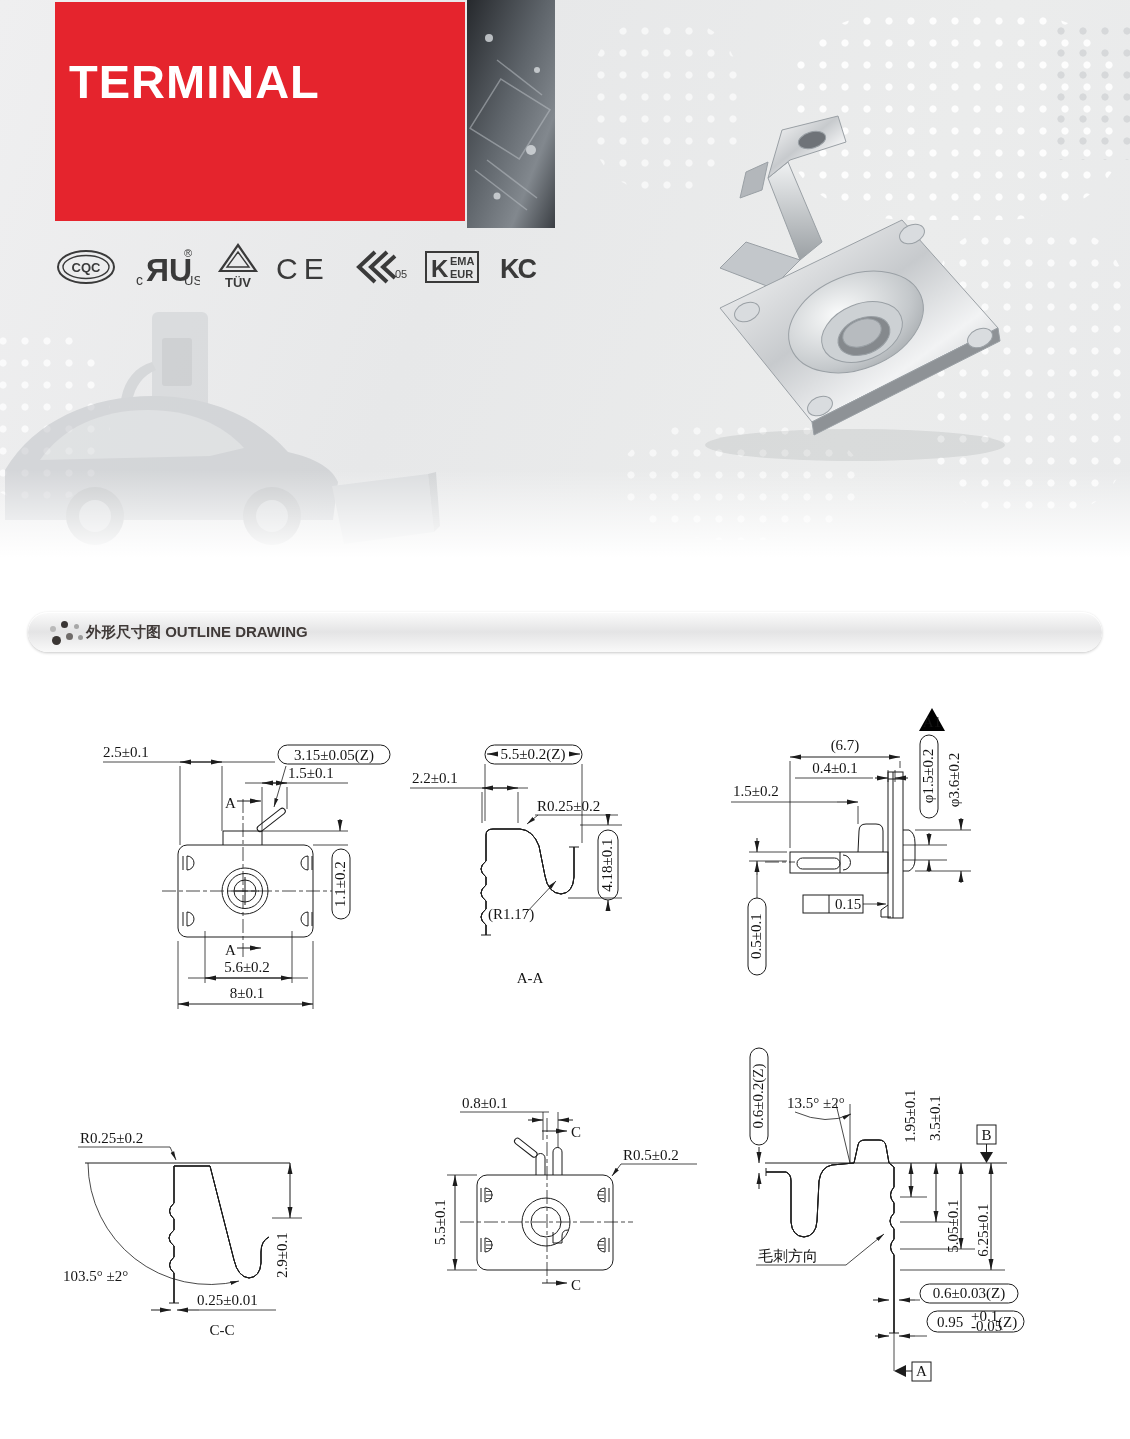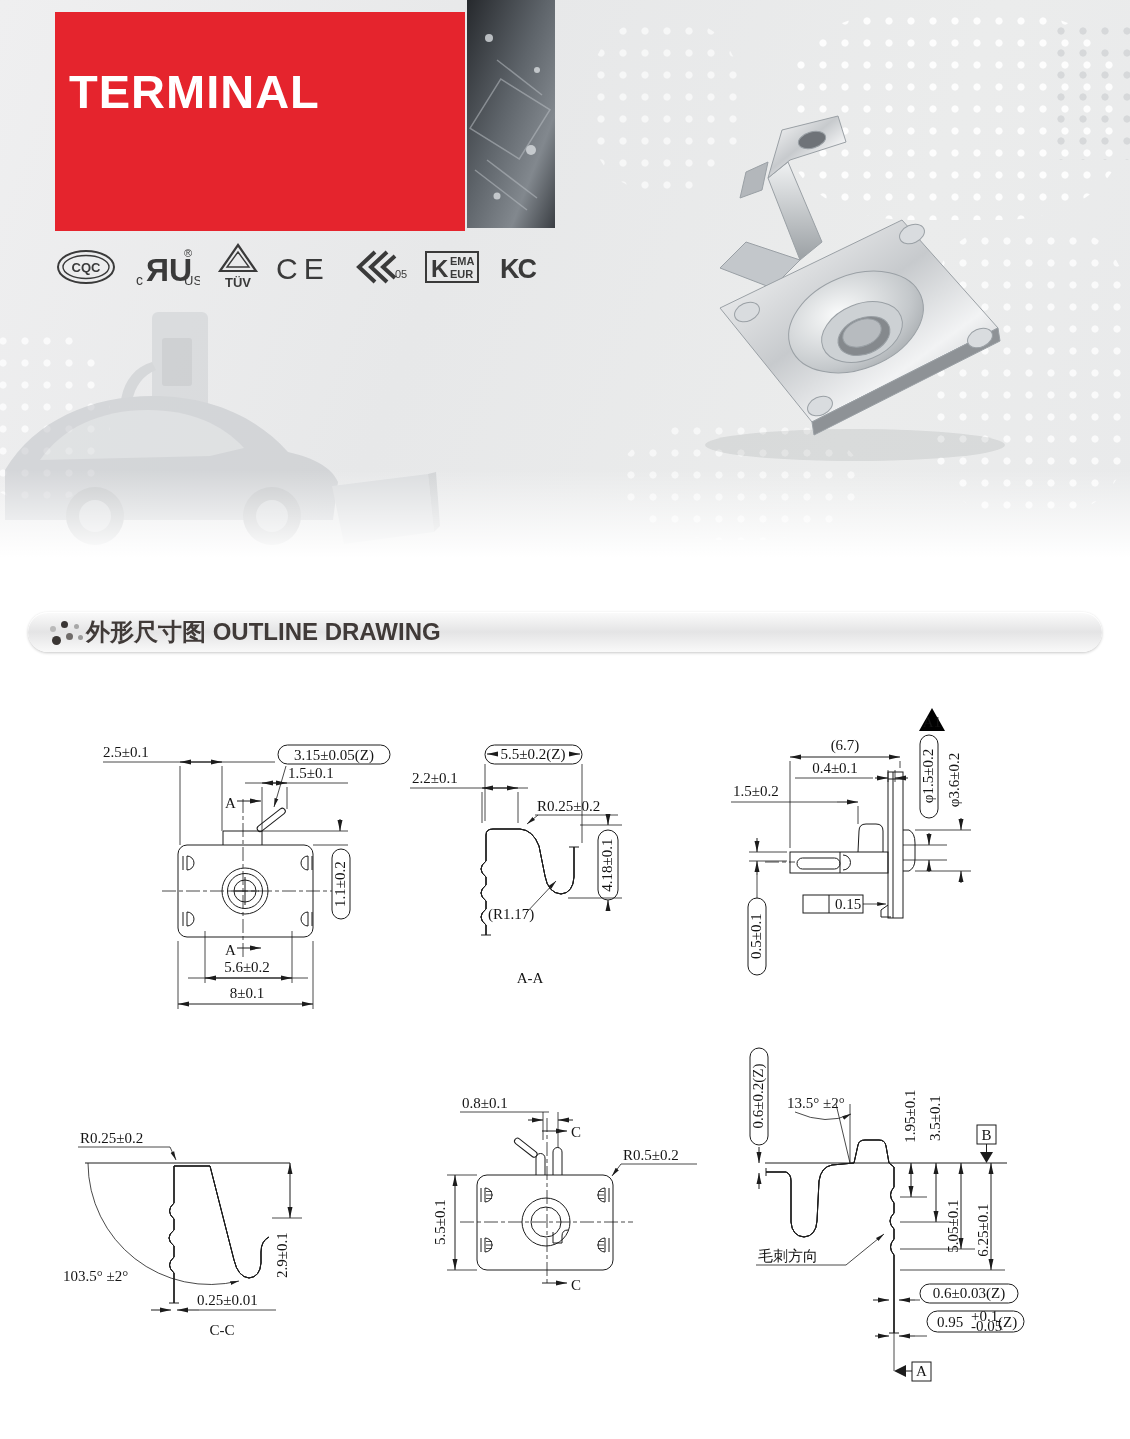--- a/index.html
+++ b/index.html
@@ -6,35 +6,35 @@
   .page{position:relative;width:1130px;height:1439px;background:#ffffff;overflow:hidden;
         font-family:"Liberation Sans","DejaVu Sans",sans-serif;}
   
   .hero{position:absolute;left:0;top:0;width:1130px;height:562px;
         background:linear-gradient(110deg,#efeff0 0%,#e7e8e9 40%,#ebecec 75%,#e9eaeb 100%);}
   .hero-fade{position:absolute;left:0;top:470px;width:1130px;height:92px;
         background:linear-gradient(180deg,rgba(255,255,255,0) 0%,#ffffff 95%);}
   .dots{position:absolute;background-image:radial-gradient(circle,rgba(255,255,255,.9) 3.2px,rgba(255,255,255,0) 4px);
         background-size:22px 22px;}
   .dots.dk{background-image:radial-gradient(circle,rgba(210,212,214,.9) 3.2px,rgba(210,212,214,0) 4px);}
-  .red-box{position:absolute;left:55px;top:12px;width:410px;height:219px;background:#e5242d;
+  .red-box{position:absolute;left:55px;top:2px;width:410px;height:219px;background:#e5242d;
         color:#ffffff;padding:0;box-sizing:border-box;text-align:right;}
   .red-box .t1{position:absolute;left:14px;top:52px;font-size:47px;font-weight:bold;letter-spacing:1px;}
   .red-box .t2{position:absolute;left:14px;top:124px;font-size:47px;font-weight:bold;letter-spacing:1px;}
   .pcb{position:absolute;left:467px;top:0px;}
   .certs{position:absolute;left:55px;top:238px;height:58px;display:flex;align-items:center;gap:17px;}
   .certs svg{display:block;}
   .cert-txt{font-family:"Liberation Sans",sans-serif;fill:#3a3a3a;}
   .car{position:absolute;left:0px;top:300px;}
   .part-photo{position:absolute;left:650px;top:100px;}
   
   .section-bar{position:absolute;left:28px;top:612px;width:1074px;height:40px;border-radius:20px;
         background:linear-gradient(180deg,#fbfbfb 0%,#e4e4e5 50%,#f9f9f9 100%);
         box-shadow:0 1px 3px rgba(0,0,0,.22), inset 0 1px 0 #ffffff;}
-  .section-bar .txt{position:absolute;left:58px;top:0;line-height:40px;font-size:24px;font-weight:bold;color:#403a38;}
+  .section-bar .txt{position:absolute;left:58px;top:0;line-height:40px;font-size:15px;font-weight:bold;color:#403a38;}
   .hd-ico{position:absolute;left:22px;top:8px;width:34px;height:26px;}
   .hd{position:absolute;border-radius:50%;}
   
   .dwg{position:absolute;}
   .dwg line,.dwg path,.dwg rect,.dwg circle,.dwg polyline{stroke:#1c1c1c;stroke-width:1;fill:none;}
   .dwg .fillb{fill:#1c1c1c;stroke:none;}
   .dwg text{font-family:"Liberation Serif","DejaVu Serif",serif;font-size:15px;fill:#141414;stroke:none;}
   .dwg text.mid{text-anchor:middle;}
   .dwg .cl{stroke-width:.8;stroke-dasharray:14 3 4 3;}
   .dwg .thin{stroke-width:.8;}

